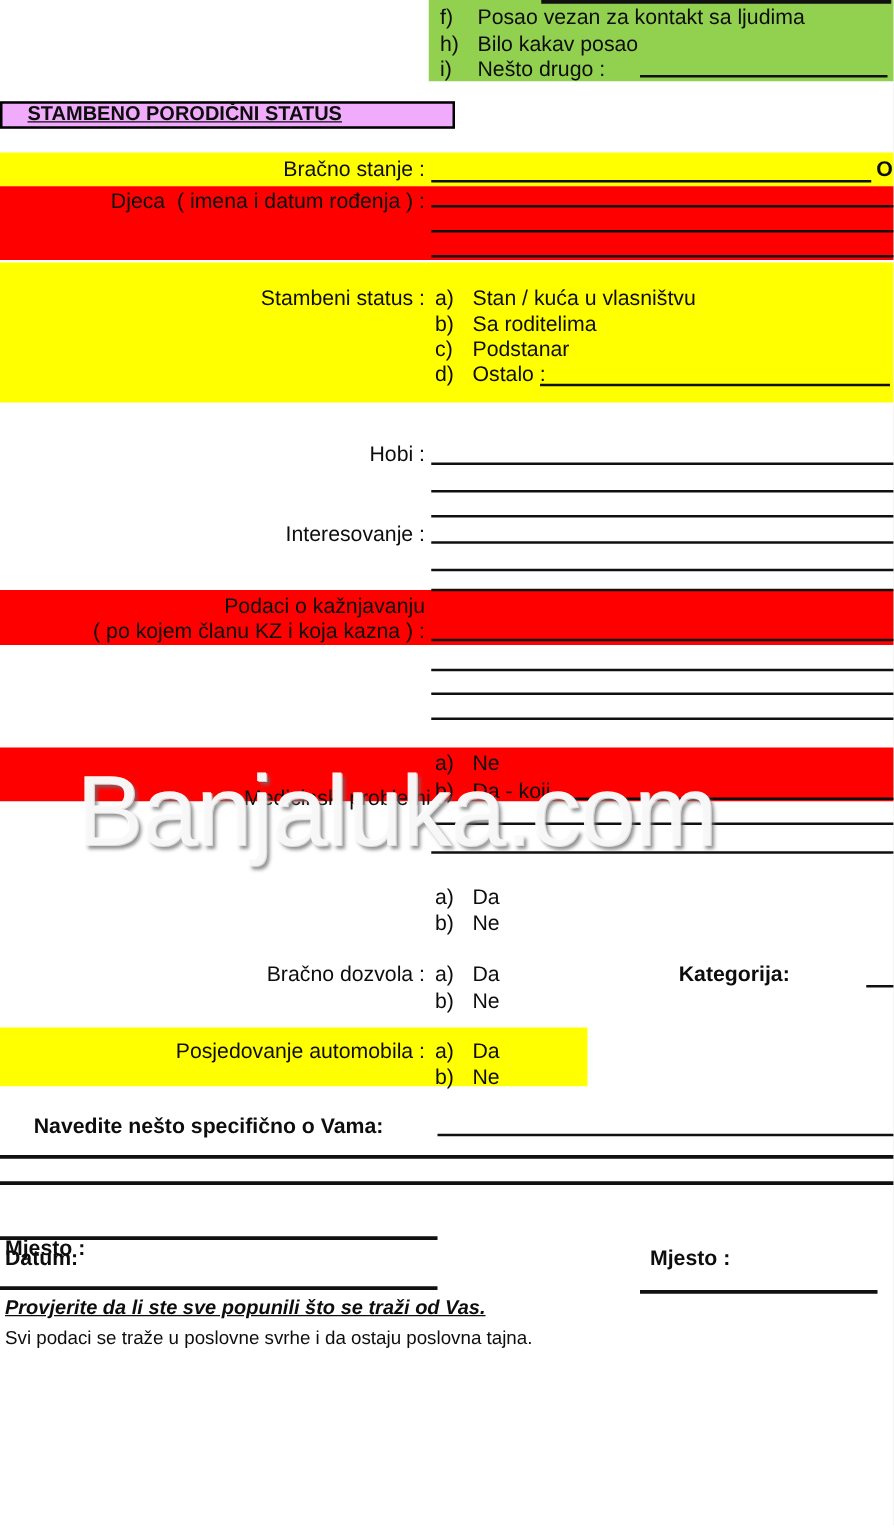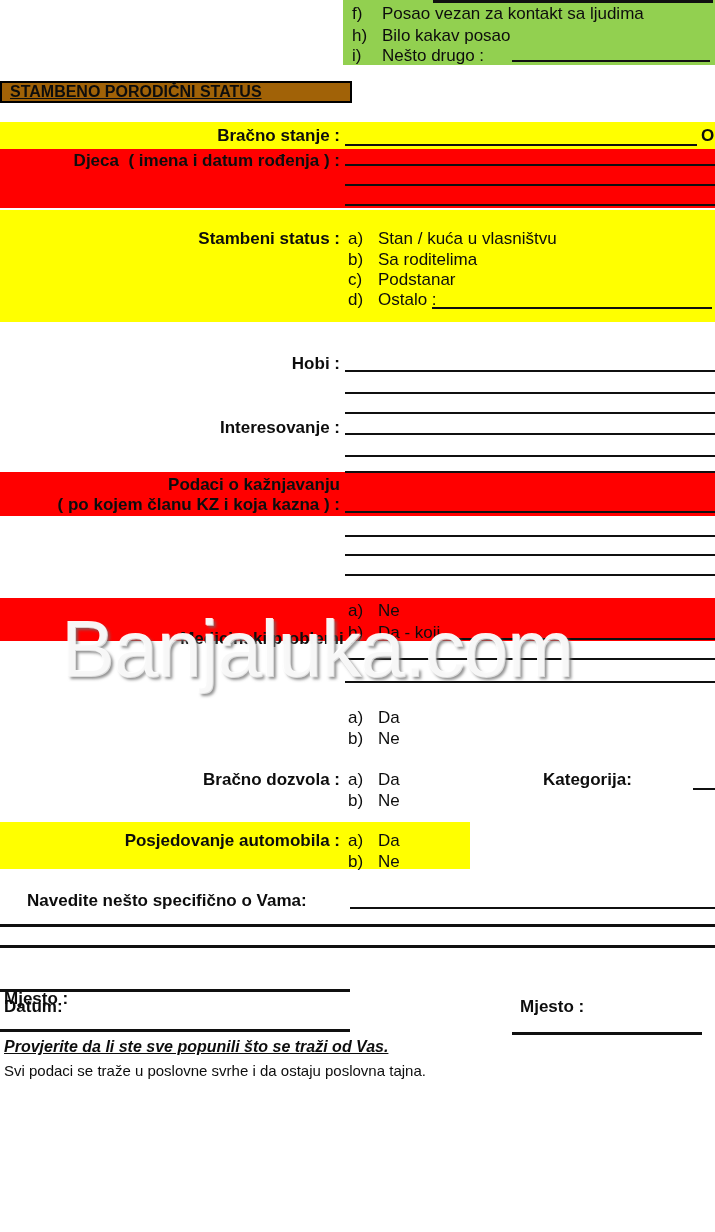--- a/index.html
+++ b/index.html
@@ -3,36 +3,36 @@
 <meta charset="utf-8">
 <style>
   html,body{margin:0;padding:0;background:#e8e8e8;}
   .page{
     position:relative; width:715px; height:1232px; background:#ffffff;
     font-family:"Liberation Sans", sans-serif; color:#0d0d0d; overflow:hidden;
     margin:0 auto;
   }
   
   .lbl{position:absolute; left:0; width:340px; text-align:right;
-       font-weight:bold; font-size:17px; line-height:20px; white-space:pre;}
+       font-weight:normal; font-size:17px; line-height:20px; white-space:pre;}
   
   .opt{position:absolute; display:flex; font-size:17px; line-height:20px;}
   .opt .l{width:30px; flex:0 0 30px;}
   
   .line{position:absolute; height:0; border-top:2px solid #101010;}
   .line.thick{border-top-width:3px;}
   
   .band{position:absolute; left:0; width:715px;}
   .band.yellow{background:#ffff00;}
   .band.red{background:#ff0000;}
   .band.green{background:#92d050;}
   
-  .hdr{position:absolute; left:0; width:340px; height:18px; background:#a16207;
+  .hdr{position:absolute; left:0; width:340px; height:18px; background:#f0abfc;
        border:2px solid #000; font-weight:bold; font-size:16px; line-height:18px;
-       text-decoration:underline; padding-left:8px; white-space:nowrap;}
+       text-decoration:underline; padding-left:20px; white-space:nowrap;}
   .b{font-weight:bold; font-size:17px; position:absolute; white-space:nowrap;}
   .watermark{
     position:absolute; left:62px; top:600px; width:640px; height:100px;
     font-size:80px; line-height:100px; letter-spacing:-1px;
     color:rgba(245,245,245,0.75);
     text-shadow:-1px -1px 0 rgba(255,255,255,0.95),
                  2px 2px 3px rgba(110,110,110,0.75);
     pointer-events:none; white-space:nowrap;
   }
   .note-bold{position:absolute; font-weight:bold; font-style:italic;

